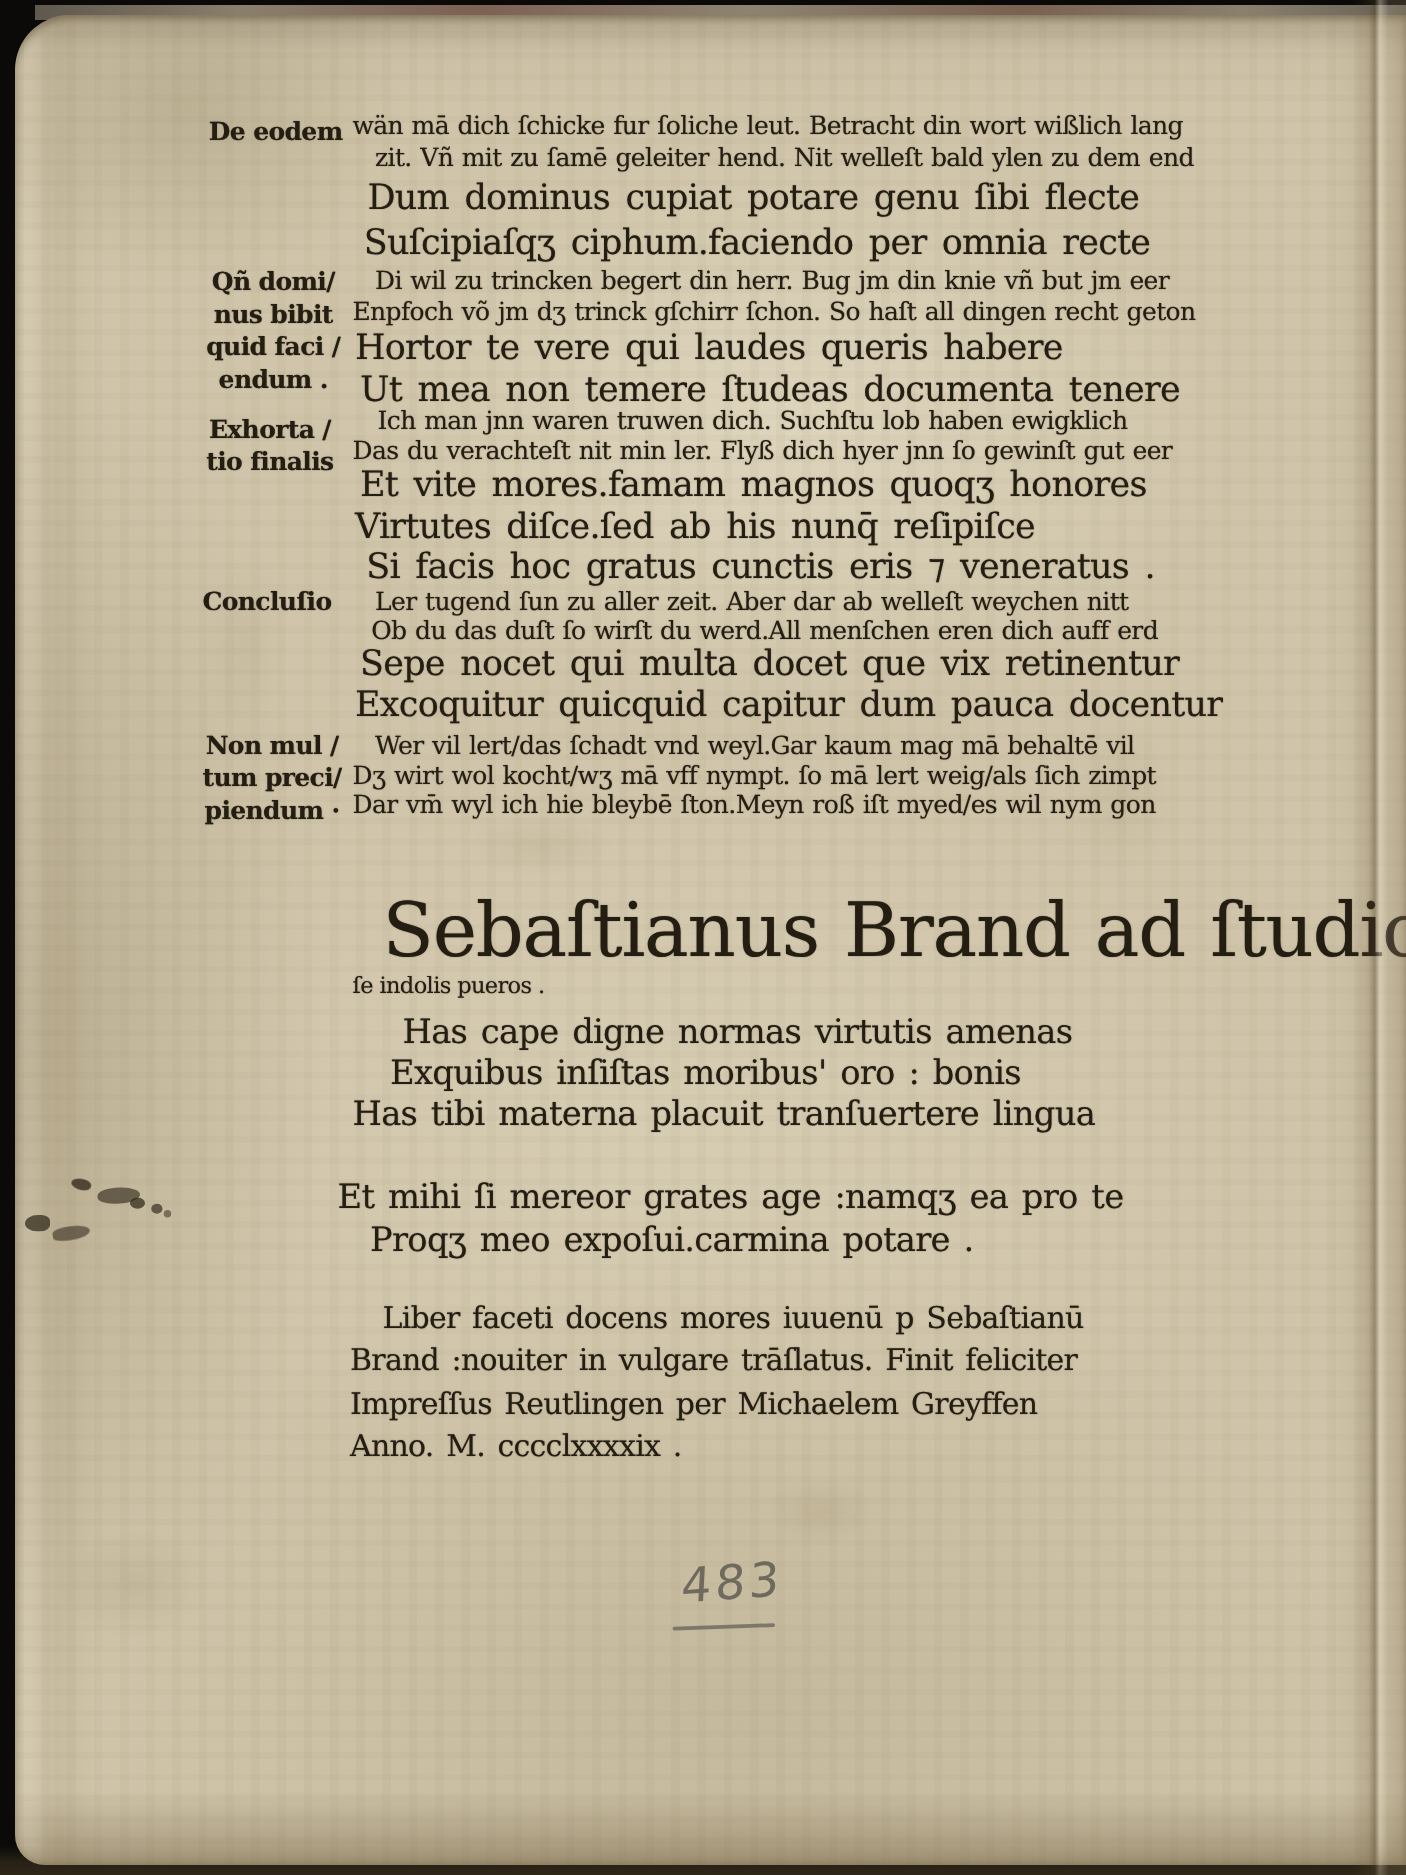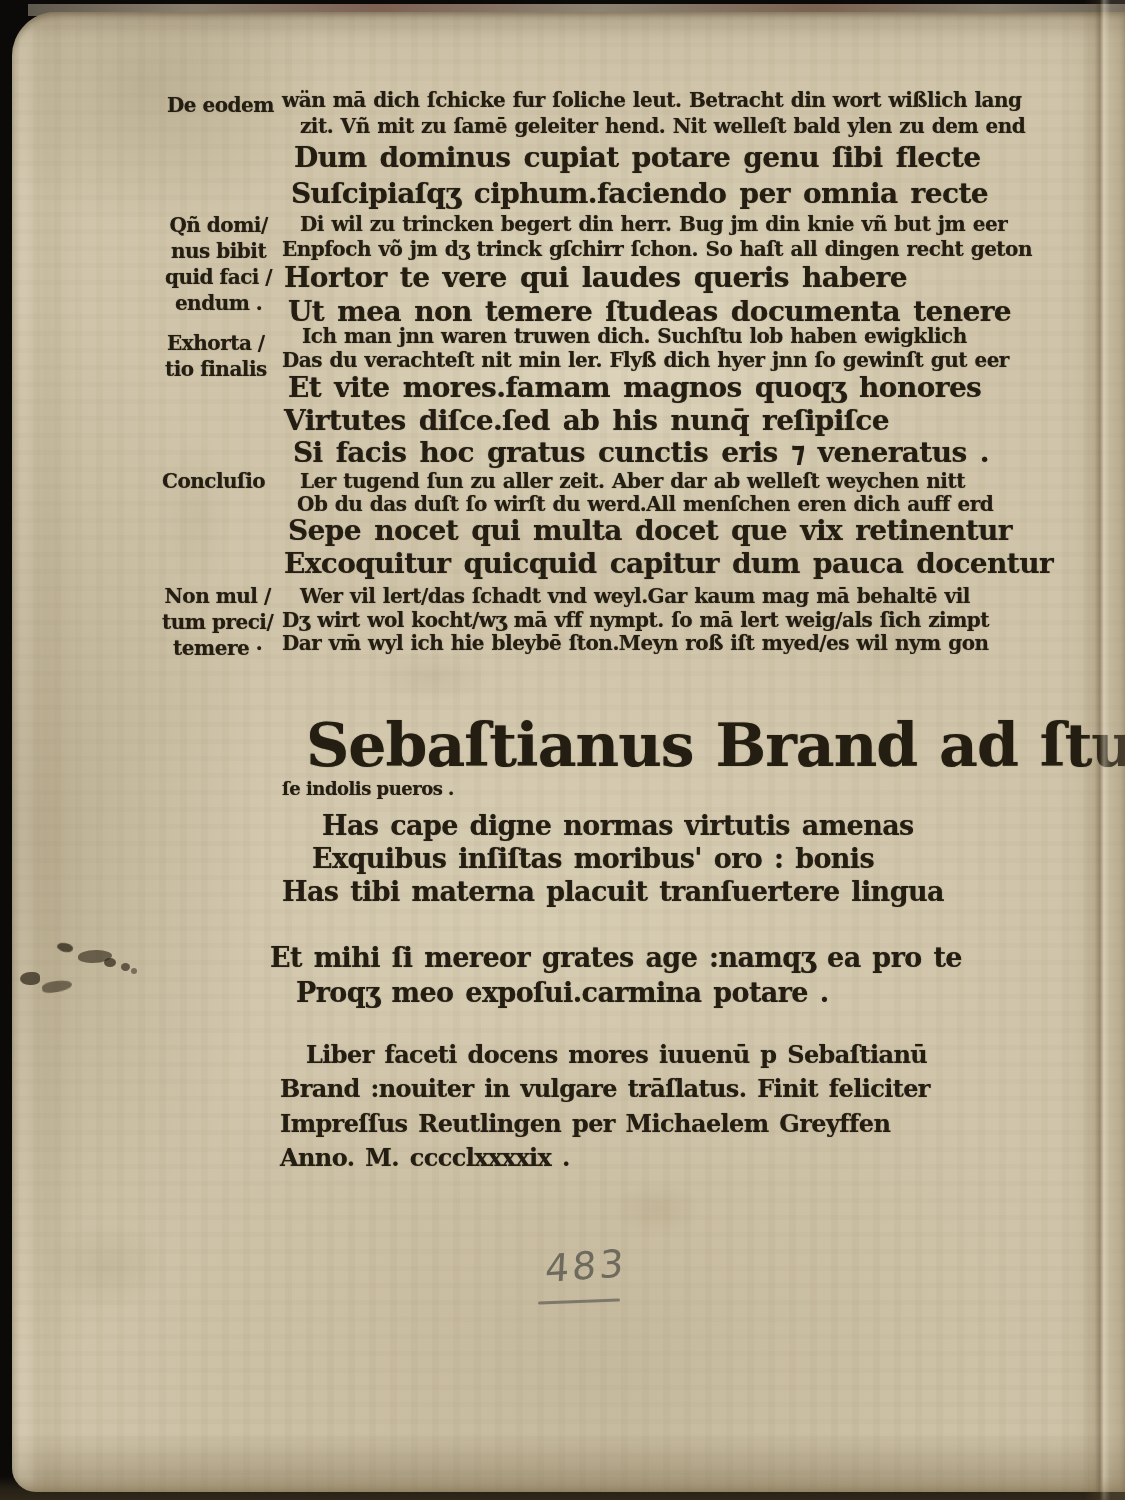--- a/index.html
+++ b/index.html
@@ -24,21 +24,21 @@
   .paper::before{content:"";position:absolute;inset:0;border-radius:inherit;pointer-events:none;
     background:repeating-linear-gradient(90deg, rgba(118,104,72,0.045) 0 7px, transparent 7px 21px),
                repeating-linear-gradient(0deg, rgba(118,104,72,0.03) 0 5px, transparent 5px 17px);}
   
   .fold{position:absolute;right:0;top:0;bottom:0;width:42px;z-index:3;pointer-events:none;
     background:linear-gradient(90deg, transparent 0, rgba(110,90,55,0.16) 28%, rgba(72,58,34,0.38) 40%,
                rgba(242,234,212,0.45) 50%, rgba(208,196,168,0.18) 66%, rgba(150,135,105,0.28) 100%);}
   .bottom-shade{position:absolute;left:0;right:0;bottom:0;height:24px;z-index:3;pointer-events:none;
     background:linear-gradient(180deg, transparent, rgba(120,100,65,0.25) 55%, rgba(92,75,45,0.45));}
   
-  .t{position:absolute;font-weight:bold;color:#241d12;white-space:nowrap;z-index:2;
+  .t{position:absolute;font-weight:normal;color:#241d12;white-space:nowrap;z-index:2;
      text-shadow:0 0 1px rgba(38,29,15,0.6);}
   .s{font-size:20px;letter-spacing:-0.5px;word-spacing:1px;}
   .l{font-size:28px;letter-spacing:-0.6px;word-spacing:4px;}
   .v{font-size:27px;letter-spacing:-0.6px;word-spacing:3px;}
   .c{font-size:24px;letter-spacing:-0.6px;word-spacing:3px;}
   .h1{font-size:60px;letter-spacing:-1px;word-spacing:2px;}
   .h2{font-size:18px;letter-spacing:-0.5px;}
   .mn{position:absolute;font-weight:bold;color:#241d12;z-index:2;font-size:20px;line-height:26px;
       letter-spacing:-0.5px;white-space:nowrap;text-shadow:0 0 1px rgba(38,29,15,0.6);text-align:center;}
   
@@ -77,21 +77,21 @@
   <div class="mn" style="left:165px;top:330px">
     <div>Exhorta /</div>
     <div>tio finalis</div>
   </div>
   <div class="mn" style="left:162px;top:468px">
     <div>Concluſio</div>
   </div>
   <div class="mn" style="left:162px;top:583px">
     <div>Non mul /</div>
     <div>tum preci/</div>
-    <div>temere ·</div>
+    <div>piendum ·</div>
   </div>
 
   <div class="t s" style="left:282px;top:88px">wän mā dich ſchicke fur ſoliche leut. Betracht din wort wißlich lang</div>
   <div class="t s" style="left:300px;top:114px">zit.   Vñ mit zu ſamē geleiter hend. Nit welleſt bald ylen zu dem end</div>
   <div class="t l" style="left:294px;top:141px">Dum dominus cupiat potare genu ſibi flecte</div>
   <div class="t l" style="left:291px;top:177px">Suſcipiaſqʒ ciphum.faciendo per omnia recte</div>
   <div class="t s" style="left:300px;top:212px">Di wil zu trincken begert din herr. Bug jm din knie vñ but jm eer</div>
   <div class="t s" style="left:282px;top:237px">Enpfoch võ jm dʒ trinck gſchirr ſchon. So haſt all dingen recht geton</div>
   <div class="t l" style="left:284px;top:261px">Hortor te vere qui laudes queris habere</div>
   <div class="t l" style="left:288px;top:295px">Ut mea non temere ſtudeas documenta tenere</div>

